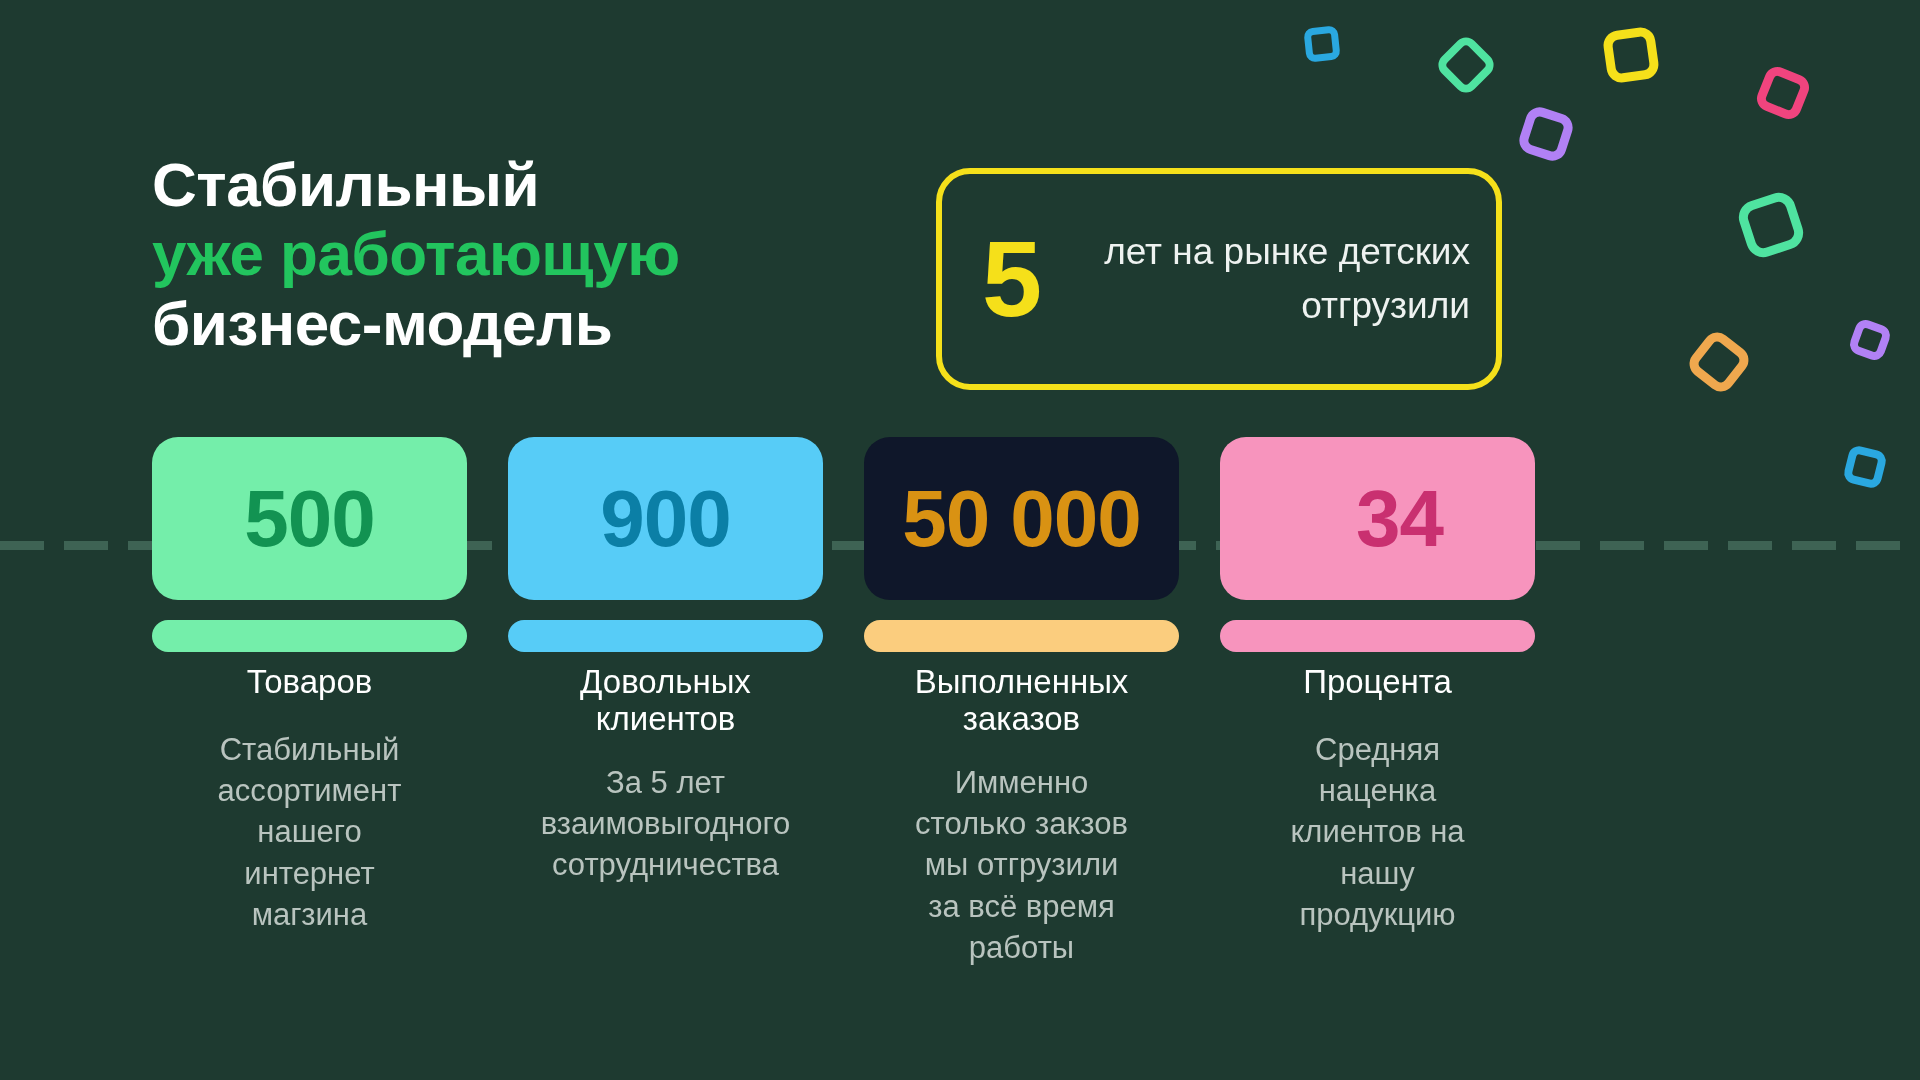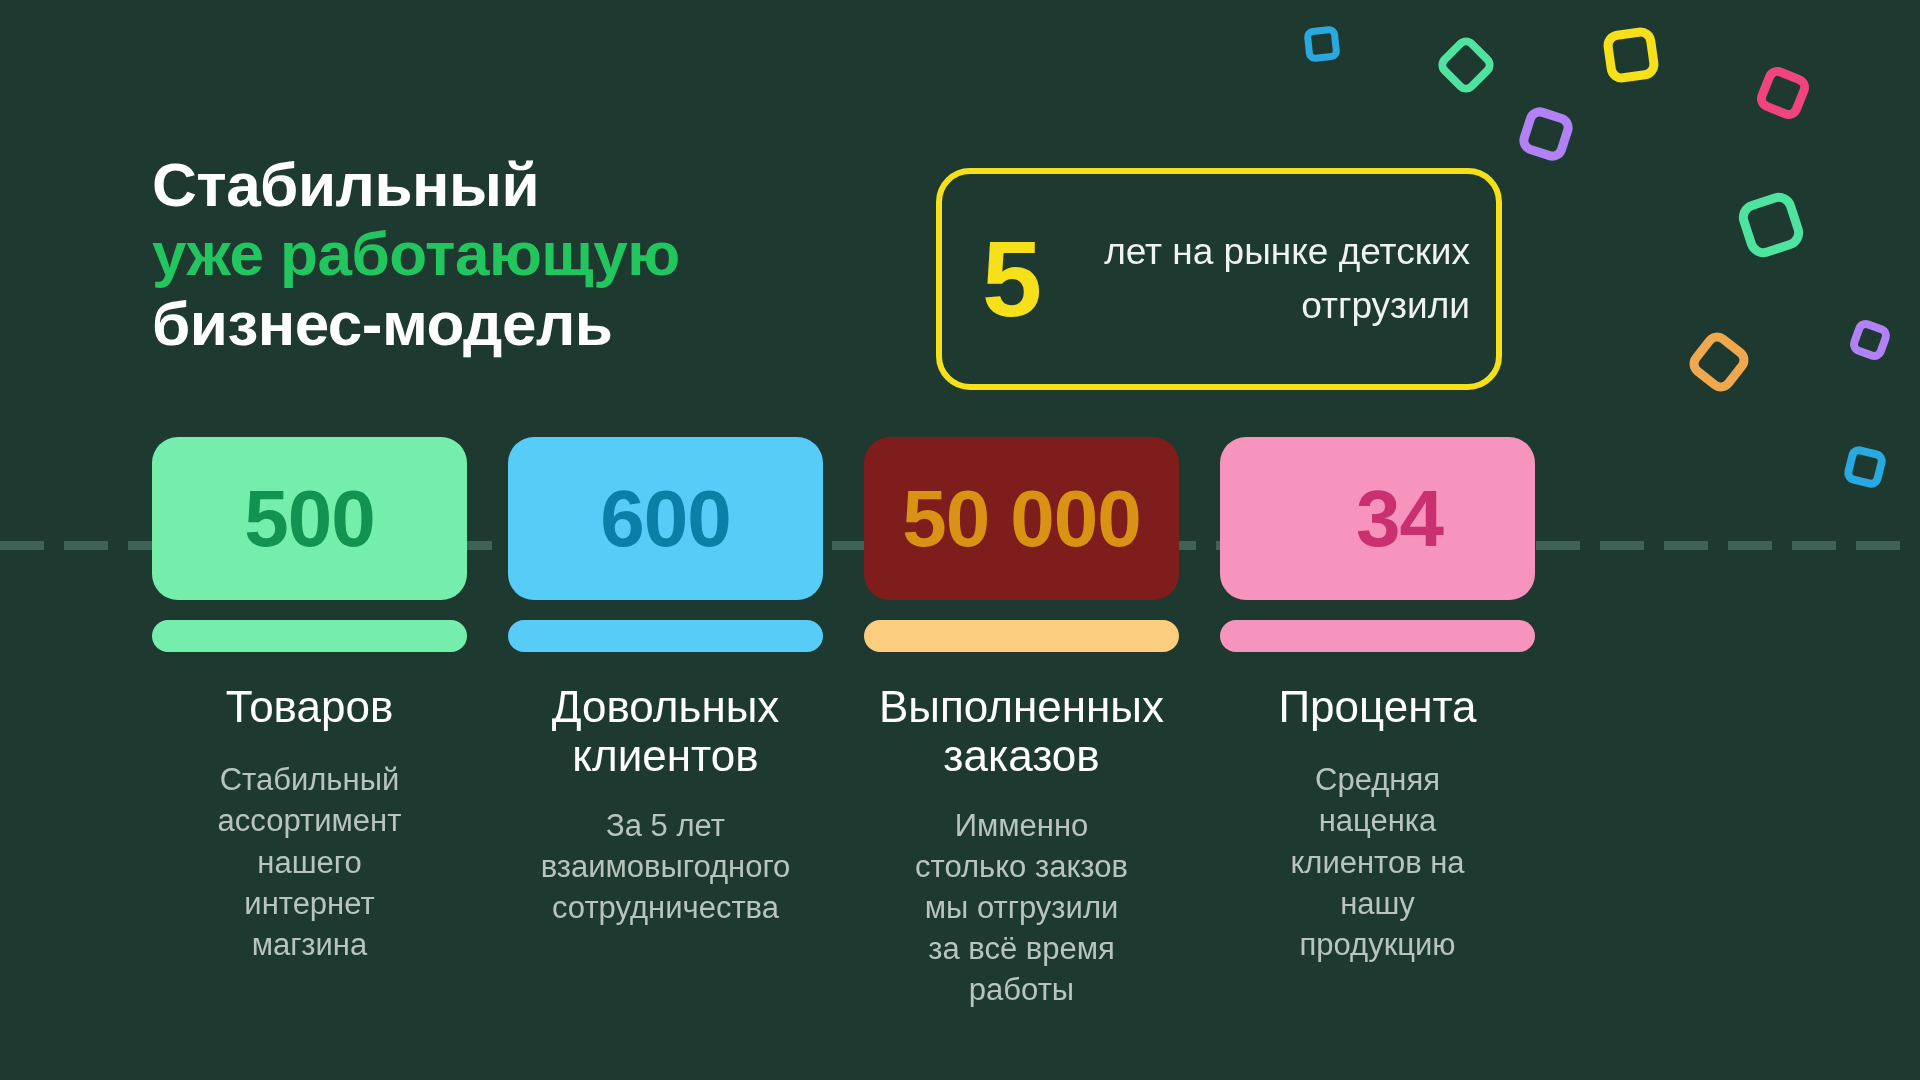--- a/index.html
+++ b/index.html
@@ -104,23 +104,23 @@
     line-height:1;
     letter-spacing:-1px;
     white-space:nowrap;
   }
   .stat-bar {
     width:315px; height:32px;
     border-radius:16px;
     margin-top:20px;
   }
   .stat-label {
-    margin-top:30px;
+    margin-top:12px;
     color:#ffffff;
-    font-size:44px;
+    font-size:33px;
     line-height:1.12;
     text-align:center;
     font-weight:400;
   }
   .stat-desc {
     margin-top:24px;
     color:#b9c4bf;
     font-size:31px;
     line-height:1.33;
     text-align:center;
@@ -168,31 +168,31 @@
         <div class="stat-bar" style="background: rgb(116, 238, 170);"></div>
         <div class="stat-label" style="white-space: pre-line;">Товаров</div>
         <div class="stat-desc">Стабильный
 ассортимент
 нашего
 интернет
 магзина</div>
       </div>
       <div class="stat-col">
         <div class="stat-card" style="background: rgb(87, 204, 247);">
-          <div class="stat-value" style="color: rgb(11, 127, 166);">600</div>
+          <div class="stat-value" style="color: rgb(11, 127, 166);">900</div>
         </div>
         <div class="stat-bar" style="background: rgb(87, 204, 247);"></div>
         <div class="stat-label" style="white-space: pre-line;">Довольных
 клиентов</div>
         <div class="stat-desc">За 5 лет
 взаимовыгодного
 сотрудничества</div>
       </div>
       <div class="stat-col">
-        <div class="stat-card" style="background: #7f1d1d;">
+        <div class="stat-card" style="background: #0f172a;">
           <div class="stat-value" style="color: rgb(217, 146, 19);">50 000</div>
         </div>
         <div class="stat-bar" style="background: rgb(251, 205, 126);"></div>
         <div class="stat-label" style="white-space: pre-line;">Выполненных
 заказов</div>
         <div class="stat-desc">Имменно
 столько закзов
 мы отгрузили
 за всё время
 работы</div>

